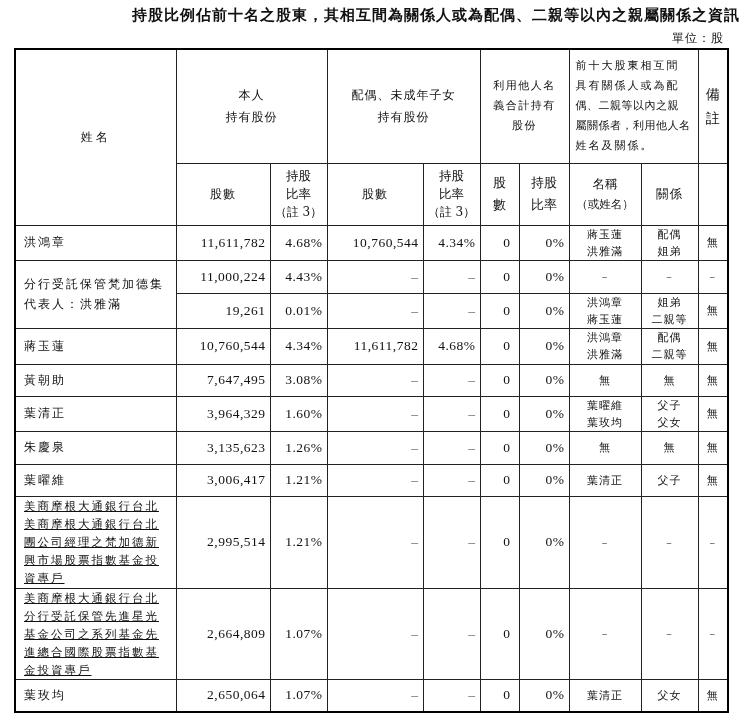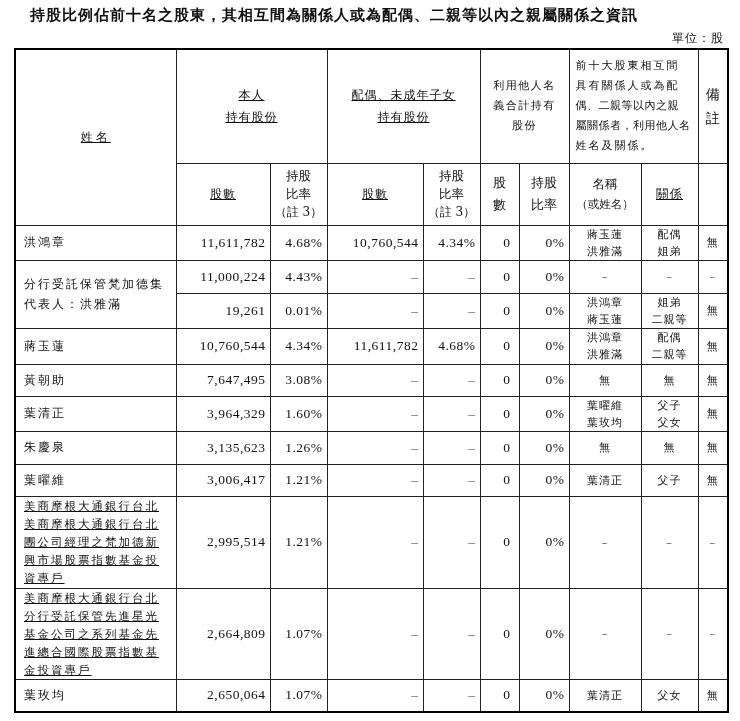--- a/index.html
+++ b/index.html
@@ -2,40 +2,40 @@
 <html><head>
 <meta charset="utf-8">
 <style>
   html, body { margin: 0; padding: 0; background: #ffffff; }
   body {
     width: 740px; height: 721px; position: relative; overflow: hidden;
     font-family: "DejaVu Serif", "Liberation Serif", serif; color: #111;
   }
   .title {
     position: absolute; left: 0; top: 6px; width: 740px;
-    text-align: left; font-size: 15px; font-weight: bold; letter-spacing: 1px;
+    text-align: right; font-size: 15px; font-weight: bold; letter-spacing: 1px;
     font-family: "DejaVu Serif", serif; padding-left: 30px; box-sizing: border-box;
   }
   .unit {
     position: absolute; right: 16px; top: 30px; font-size: 12px; letter-spacing: 1px;
   }
   table.main {
     position: absolute; left: 14px; top: 48px;
     border-collapse: collapse; table-layout: fixed;
     border: 2px solid #000; font-size: 12px;
   }
   table.main td, table.main th {
     border: 1px solid #222; padding: 0; font-weight: normal;
     overflow: hidden;
   }
   .c { text-align: center; }
   .r { text-align: right; padding-right: 4px !important; }
   .l { text-align: left; padding-left: 8px !important; }
   .num { font-family: "Liberation Serif", "DejaVu Serif", serif; font-size: 13.5px; letter-spacing: 0.5px; }
-  .hdr { line-height: 22px; letter-spacing: 1px; text-decoration: underline; }
+  .hdr { line-height: 22px; letter-spacing: 1px; }
   .hdr-small { font-size: 11px; line-height: 20px; letter-spacing: 1.5px; }
   .note { font-size: 12px; }
   .rel { font-size: 11px; line-height: 17px; letter-spacing: 1px; }
   .dash { color: #555; }
   .fund { font-size: 11.5px; line-height: 18px; letter-spacing: 2px; text-align: left; padding-left: 8px !important; vertical-align: middle; text-decoration: underline; }
   .name { letter-spacing: 2px; }
 </style>
 </head>
 <body>
 

